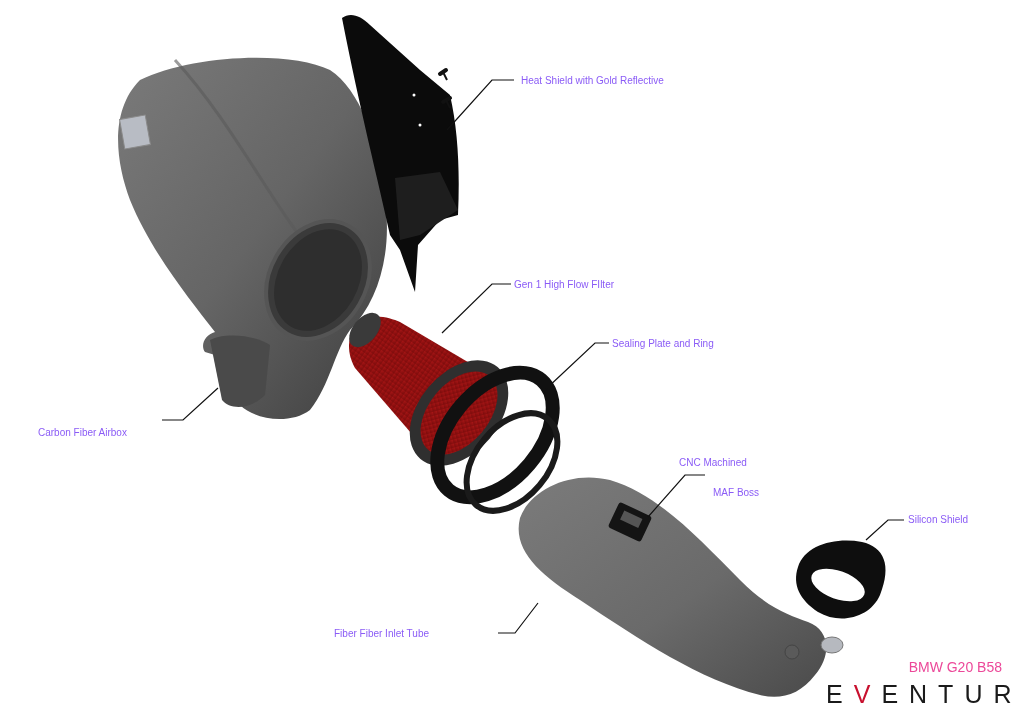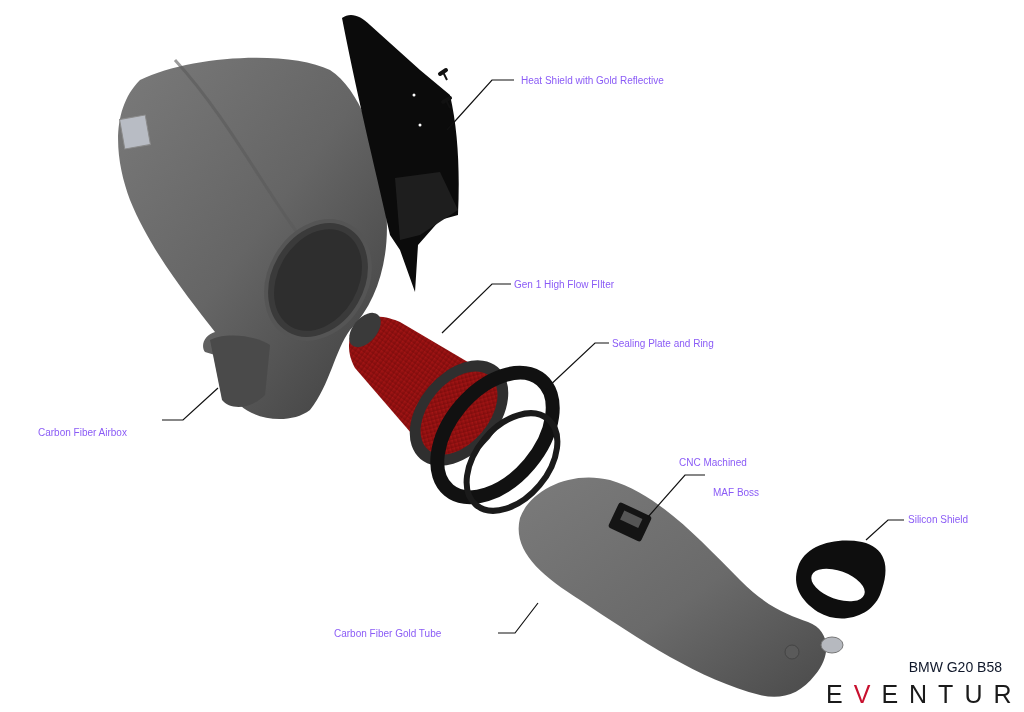--- a/index.html
+++ b/index.html
@@ -1,20 +1,20 @@
 <!DOCTYPE html>
 <html><head>
 <meta charset="utf-8">
 <style>
   html, body { margin: 0; padding: 0; background: #ffffff; }
   body { width: 1024px; height: 712px; position: relative; overflow: hidden;
          font-family: "Liberation Sans", sans-serif; color: #111; }
   #diagram { position: absolute; left: 0; top: 0; width: 1024px; height: 712px; }
   .label { position: absolute; font-size: 10px; line-height: 15px; color: #8b5cf6; white-space: nowrap; }
-  .model { position: absolute; right: 22px; top: 659px; font-size: 14px; color: #0f172a; }
+  .model { position: absolute; right: 22px; top: 659px; font-size: 14px; color: #ec4899; }
   .brand { position: absolute; left: 826px; top: 680px; font-size: 25px; letter-spacing: 11px; color: #1a1a1a; font-weight: 400; }
   .brand .v { color: #c8102e; }
 </style>
 </head>
 <body>
 
 <svg id="diagram" viewBox="0 0 1024 712" xmlns="http://www.w3.org/2000/svg">
   <defs>
     <linearGradient id="gAirbox" x1="0" y1="0" x2="1" y2="1">
       <stop offset="0" stop-color="#7a7a7a"></stop>
@@ -101,16 +101,16 @@
   </g>
 </svg>
 
 <div class="label" style="left:521px; top:73px;">Heat Shield with Gold Reflective</div>
 <div class="label" style="left:514px; top:277px;">Gen 1 High Flow FIlter</div>
 <div class="label" style="left:612px; top:336px;">Sealing Plate and Ring</div>
 <div class="label" style="left:38px; top:413px;margin-top:12px;">Carbon Fiber Airbox</div>
 <div class="label" style="left:679px; top:455px;">CNC Machined</div>
 <div class="label" style="left:713px; top:471px;margin-top:14px;">MAF Boss</div>
 <div class="label" style="left:908px; top:512px;">Silicon Shield</div>
-<div class="label" style="left:334px; top:626px;">Carbon Fiber Gold Tube</div>
+<div class="label" style="left:334px; top:626px;">Fiber Fiber Inlet Tube</div>
 
 <div class="model">BMW G20 B58</div>
 <div class="brand"><span>E</span><span class="v">V</span><span>ENTURI</span></div>
 
 </body></html>

